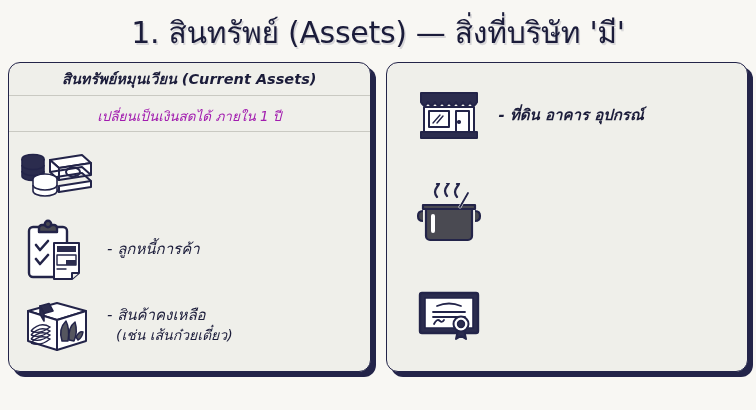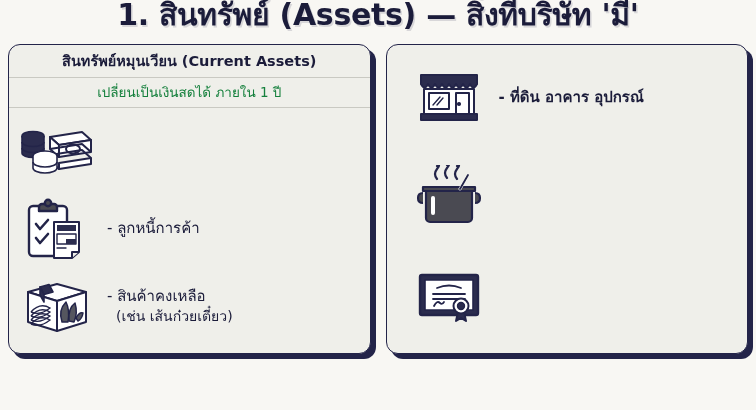--- a/index.html
+++ b/index.html
@@ -14,35 +14,37 @@
     background: #F8F7F3;
     font-family: "DejaVu Sans", "Liberation Sans", sans-serif;
     color: #1B1C3A;
     position: relative;
   }
 
   
   .page-title {
     text-align: center;
     font-size: 30px;
-    font-weight: bold;
+    font-weight: normal;
     color: #1B1C3A;
     letter-spacing: -0.3px;
     line-height: 1;
+    padding-top: 18px;
     padding-bottom: 4px;
     text-shadow: 1.5px 1.5px 0 rgba(190,190,195,0.55);
     white-space: nowrap;
   }
 
   
   .cards-row {
     display: flex;
     gap: 15px;
     padding: 10px 8px 0 8px;
     align-items: center;
+    font-style: italic;
   }
 
   .card {
     flex: 1 1 0;
     background: #EFEFEA;
     border: 1.5px solid #232449;
     border-radius: 12px;
     box-shadow: 5px 5px 0 0 #232449;
     height: 310px;
     display: flex;
@@ -58,25 +60,26 @@
     padding: 8px 6px 7px 6px;
     border-bottom: 1.2px solid #C9C9C2;
     line-height: 1.15;
     white-space: nowrap;
   }
   .card-header.small { font-size: 13.5px; }
 
   .card-sub {
     text-align: center;
     font-size: 13.5px;
-    color: #15803d;
+    color: #a21caf;
     padding: 7px 6px 7px 6px;
     border-bottom: 1.2px solid #C9C9C2;
     line-height: 1.15;
     white-space: nowrap;
+    margin-top: 6px;
   }
   .card-sub.small { font-size: 12.5px; }
 
   .card-body {
     flex: 1;
     display: flex;
     flex-direction: column;
     justify-content: space-around;
     padding: 4px 0 8px 0;
   }

